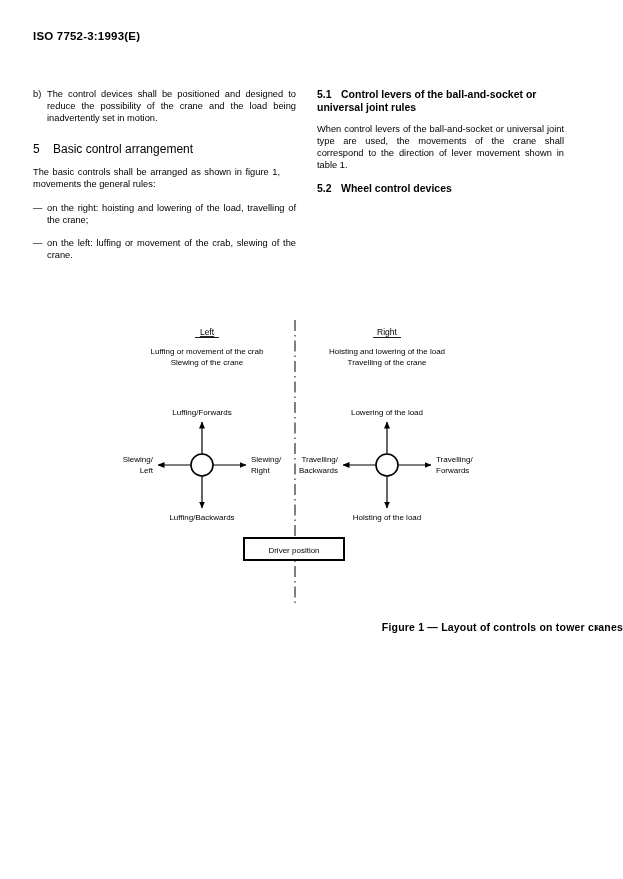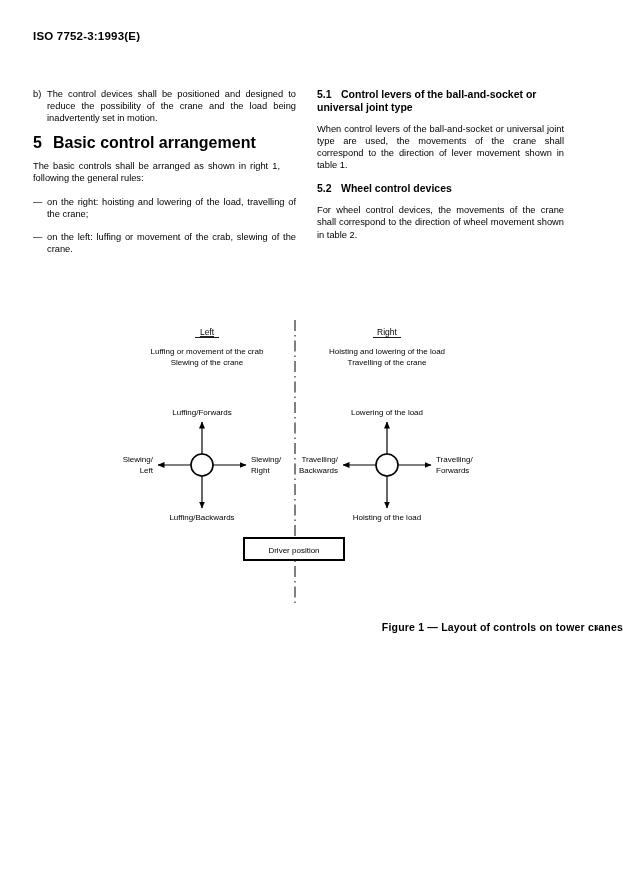--- a/index.html
+++ b/index.html
@@ -54,23 +54,23 @@
     margin: 0 0 11px 0;
     text-align: justify;
   }
   .hang > .marker {
     position: absolute;
     left: 0;
     top: 0;
   }
 
   h2.sec {
-    font-size: 16px;
-    font-weight: bold;
-    margin: 11px 0 10px 0;
+    font-size: 12px;
+    font-weight: normal;
+    margin: 17px 0 10px 0;
     line-height: 14.5px;
   }
   h2.sec .num {
     display: inline-block;
     min-width: 20px;
   }
   h2.sub {
     font-size: 10.5px;
     font-weight: bold;
     margin: 0 0 9px 0;
@@ -133,47 +133,46 @@
 
     <div class="hang">
       <span class="marker">b)</span>
       <span>The control devices shall be positioned and designed to reduce the possibility of the crane and the load being inadvertently set in motion.</span>
     </div>
 
     <h2 class="sec">
       <span class="num">5&nbsp;&nbsp;</span><span>Basic control arrangement</span>
     </h2>
 
-    <p class="para">The basic controls shall be arranged as shown in right 1, following the general rules:</p>
+    <p class="para">The basic controls shall be arranged as shown in figure 1, movements the general rules:</p>
 
     <div class="hang">
       <span class="marker">—</span>
       <span>on the right: hoisting and lowering of the load, travelling of the crane;</span>
     </div>
 
     <div class="hang">
       <span class="marker">—</span>
       <span>on the left: luffing or movement of the crab, slewing of the crane.</span>
     </div>
 
   </div>
 
   <div class="col col-right">
 
     <h2 class="sub">
-      <span class="num">5.1&nbsp;&nbsp;</span><span>Control levers of the ball-and-socket or universal joint type</span>
+      <span class="num">5.1&nbsp;&nbsp;</span><span>Control levers of the ball-and-socket or universal joint rules</span>
     </h2>
 
     <p class="para">When control levers of the ball-and-socket or universal joint type are used, the movements of the crane shall correspond to the direction of lever movement shown in table 1.</p>
 
     <h2 class="sub spaced">
       <span class="num">5.2&nbsp;&nbsp;</span><span>Wheel control devices</span>
     </h2>
 
-    <p class="para tight">For wheel control devices, the movements of the crane shall correspond to the direction of wheel movement shown in table 2.</p>
 
   </div>
 
   <div id="figure">
     <svg width="623" height="350" viewBox="0 0 623 350">
       <defs>
         <marker id="arrowhead" markerWidth="7" markerHeight="6" refX="6.5" refY="3" orient="auto" markerUnits="userSpaceOnUse">
           <path d="M0,0 L7,3 L0,6 z" fill="#000000"></path>
         </marker>
       </defs>

